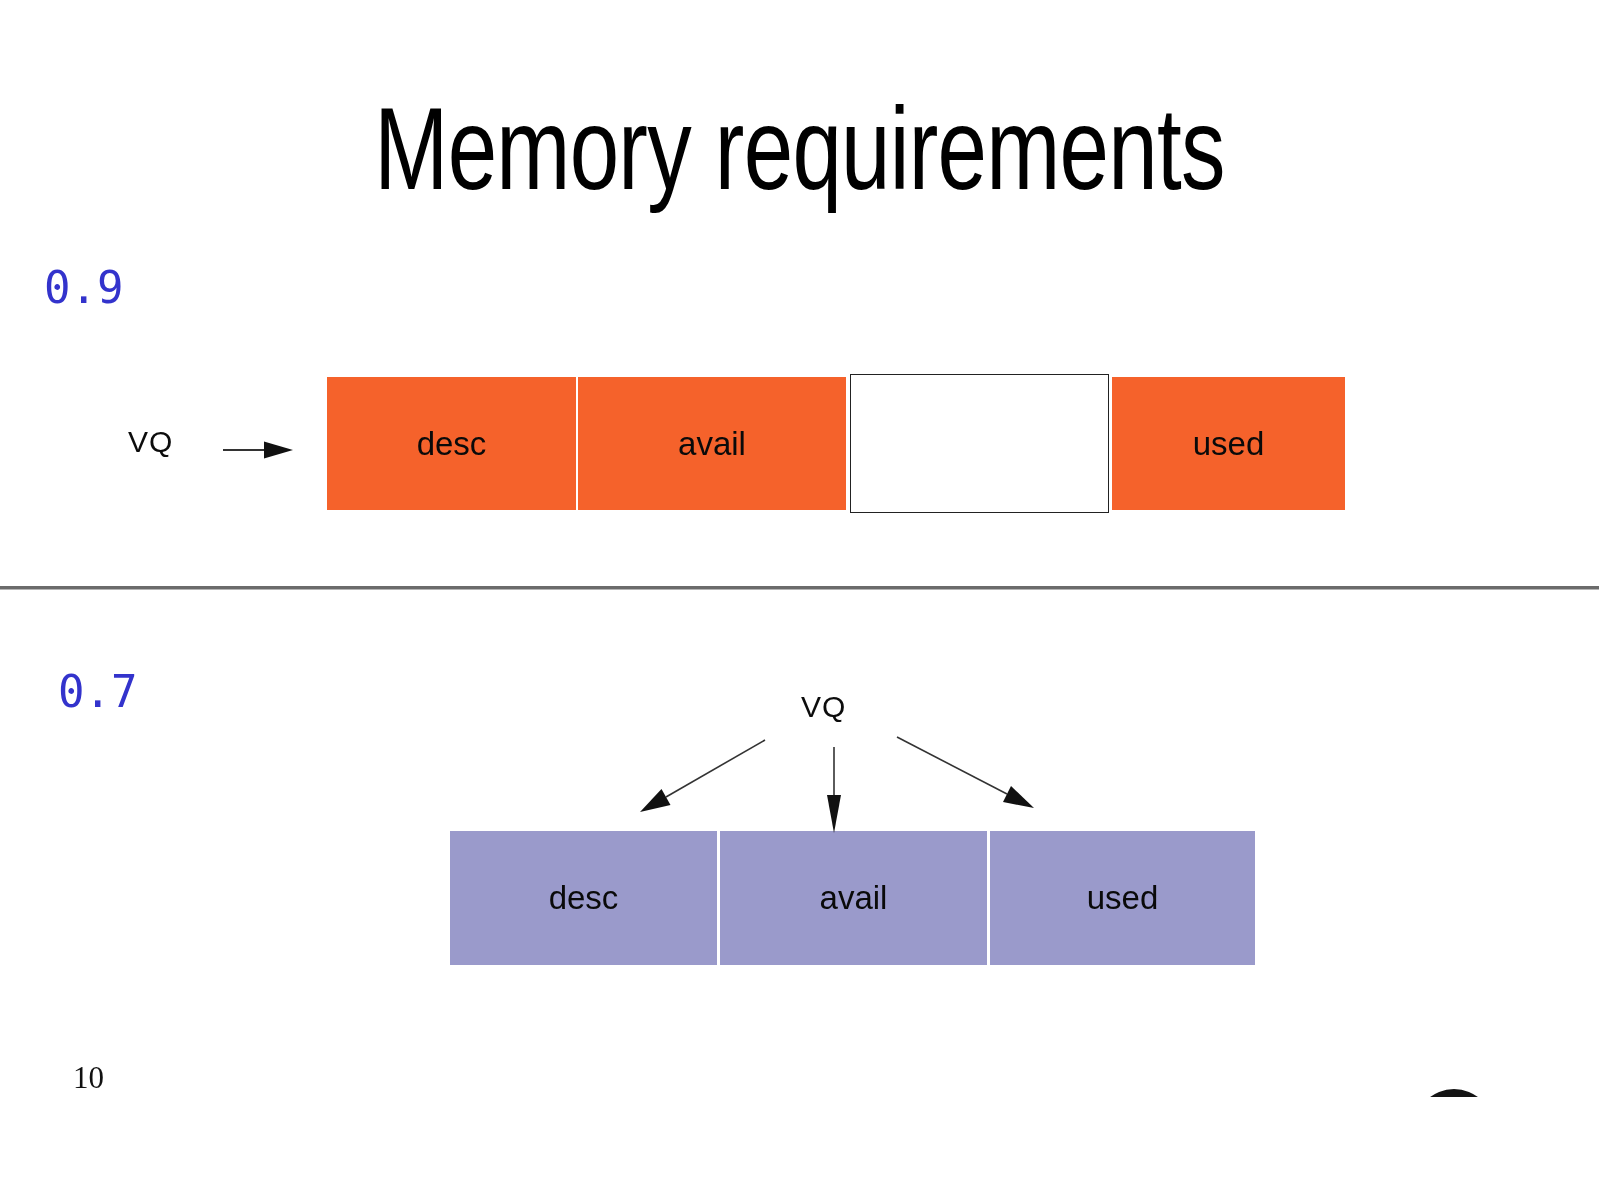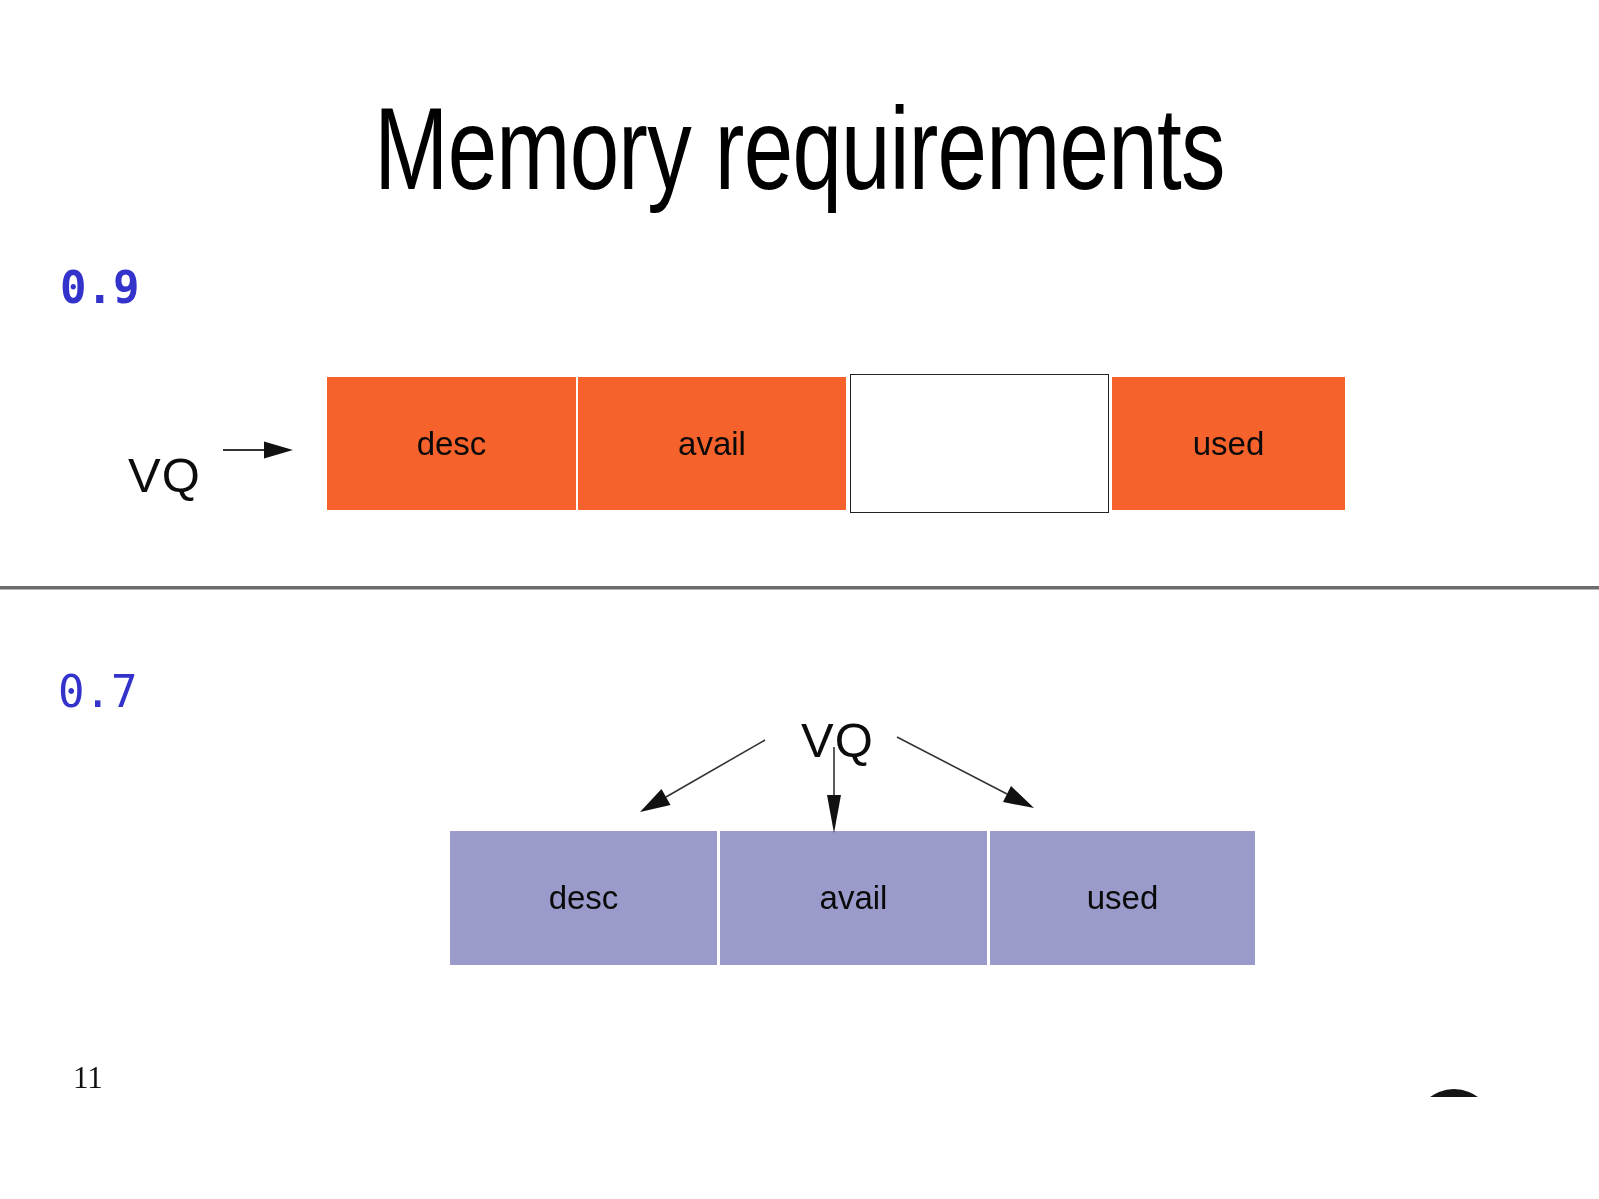--- a/index.html
+++ b/index.html
@@ -11,26 +11,25 @@
   .title {
     position:absolute; top:90px; left:0; width:100%;
     text-align:center; font-size:117px; line-height:1.0;
     letter-spacing:-1px; transform:scaleX(0.76); transform-origin:50% 50%;
     color:#000; white-space:nowrap;
   }
   .version-label {
     position:absolute; font-family:"DejaVu Sans Mono", monospace;
     font-size:44px; color:#3333CC; line-height:1;
   }
-  .v09-label { left:60px; top:266px;font-weight:bold; }
+  .v09-label { left:44px; top:266px; }
   .v10-label { left:58px; top:670px; }
   .vq-label {
-    position:absolute; font-size:49px; color:#0c0c0c; line-height:1;
+    position:absolute; font-size:30px; color:#0c0c0c; line-height:1;
     letter-spacing:1px;
-    margin-top:24px;
   }
   .vq-top { left:128px; top:427px; }
   .vq-bottom { left:801px; top:692px; }
 
   .bar { position:absolute; }
   .bar-09 { left:307px; top:377px; width:1018px; height:133px; }
   .bar-10 { left:430px; top:831px; width:805px; height:134px; }
 
   .seg {
     position:absolute; top:0; height:100%;
@@ -111,21 +110,21 @@
     <g>
       <line x1="834" y1="747" x2="834" y2="797" stroke="#333" stroke-width="1.6"></line>
       <polygon points="827,795 841,795 834,833" fill="#111"></polygon>
     </g>
     <g>
       <line x1="897" y1="737" x2="1007" y2="794" stroke="#333" stroke-width="1.6"></line>
       <polygon points="1034,808 1003,802 1011,786" fill="#111"></polygon>
     </g>
   </svg>
 
-  <div class="page-number">11</div>
+  <div class="page-number">10</div>
 
   <svg class="logo" viewBox="0 0 112 94" xmlns="http://www.w3.org/2000/svg">
     <ellipse cx="58" cy="47" rx="39" ry="38" fill="#141414"></ellipse>
     <path d="M19,64 C30,80 50,87 66,81 C52,74 44,63 42,53 Z" fill="#ffffff"></path>
     <path d="M64,82 C74,85 87,79 92,68 C84,74 74,74 68,70 Z" fill="#ffffff"></path>
     <g transform="rotate(-9 56 40)">
       <ellipse cx="56" cy="42" rx="33" ry="12.5" fill="#C6202C"></ellipse>
       <path d="M37,41 C36,25 45,16 57,17 C69,18 75,28 74,40 C62,47 47,47 37,41 Z" fill="#C6202C"></path>
     </g>
     <path d="M31,42 C45,52 68,52 81,40" stroke="#801018" stroke-width="2" fill="none" opacity="0.5"></path>

